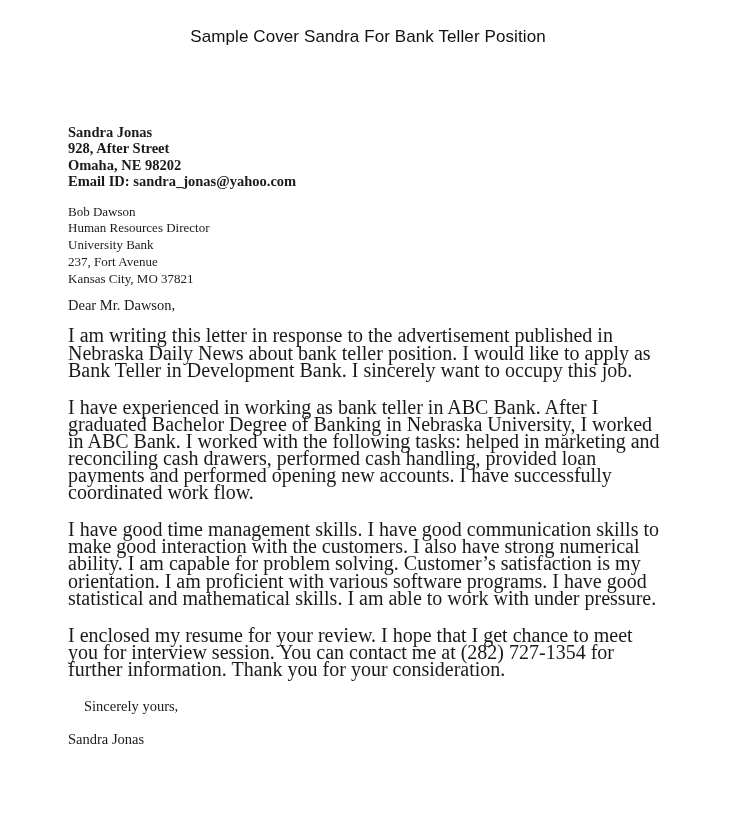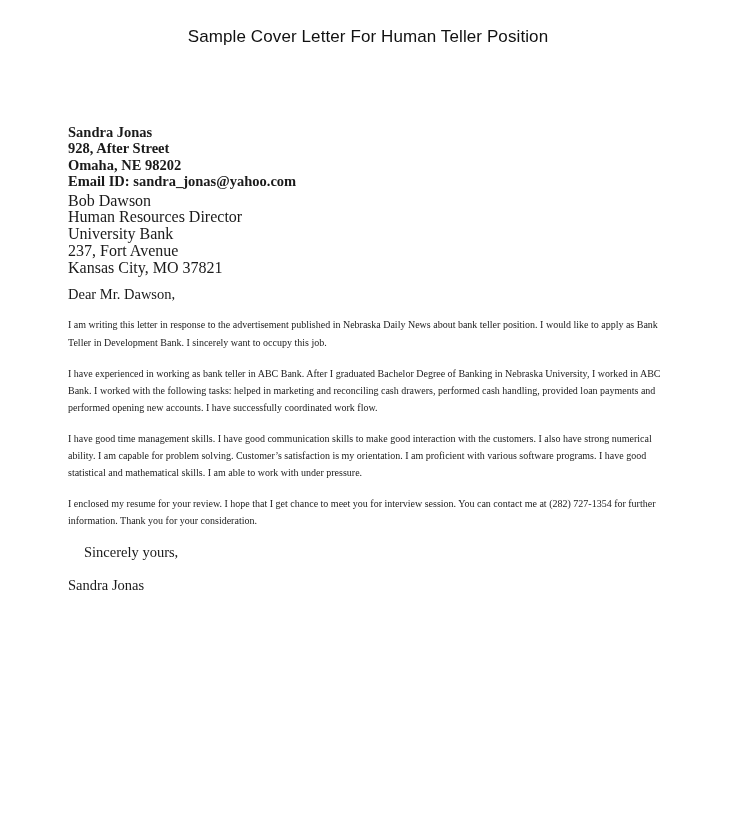--- a/index.html
+++ b/index.html
@@ -56,36 +56,36 @@
     white-space: nowrap;
   }
 
   .date-line {
     font-size: 14.5px;
     line-height: 16.4px;
     margin-top: 14px;
   }
 
   .recipient-block {
-    font-size: 16px;
+    font-size: 13px;
     line-height: 16.8px;
-    margin-top: 3px;
+    margin-top: 14px;
   }
   .recipient-block div {
     white-space: nowrap;
   }
 
   .salutation {
     font-size: 14.5px;
     line-height: 16.8px;
     margin-top: 9px;
   }
 
   .para {
-    font-size: 10px;
+    font-size: 20px;
     line-height: 17.1px;
     margin-top: 14px;
     text-align: left;
   }
 
   .closing {
     font-size: 14.5px;
     line-height: 16.8px;
     margin-top: 15px;
     margin-left: 16px;
@@ -95,21 +95,21 @@
     font-size: 14.5px;
     line-height: 16.8px;
     margin-top: 16px;
   }
 </style>
 </head>
 <body>
 
 <div class="page">
 
-  <div class="doc-title">Sample Cover Letter For Human Teller Position</div>
+  <div class="doc-title">Sample Cover Sandra For Bank Teller Position</div>
 
   <div class="letter-body">
 
     <div class="sender-block">
       <div>Sandra Jonas</div>
       <div>928, After Street</div>
       <div>Omaha, NE 98202</div>
       <div>Email ID: sandra_jonas@yahoo.com</div>
     </div>
 

